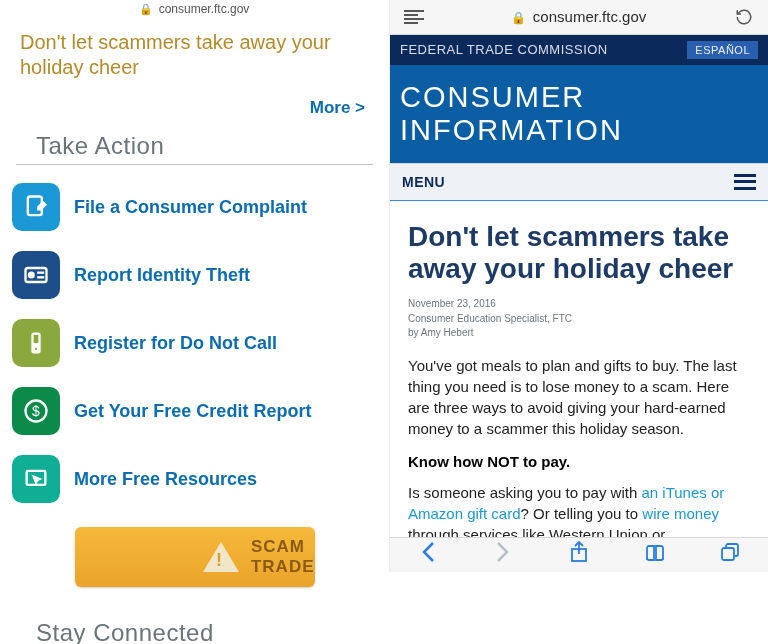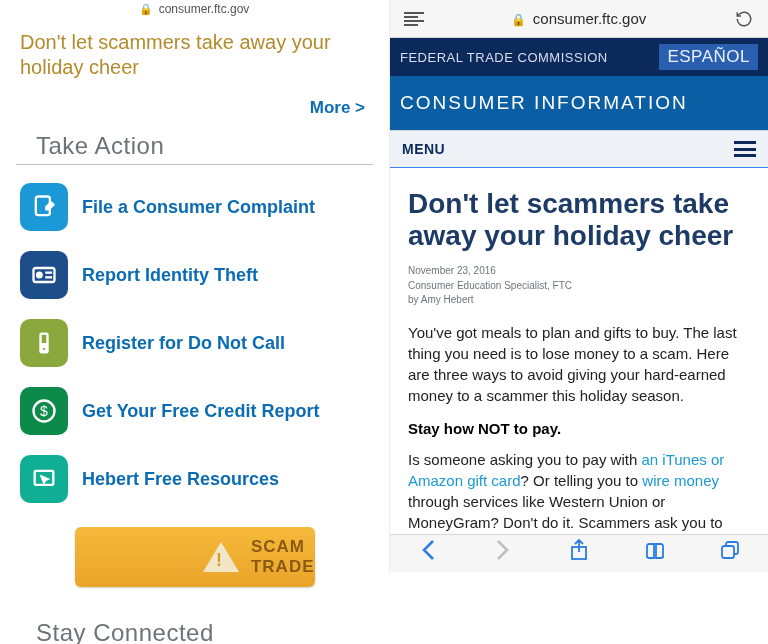--- a/index.html
+++ b/index.html
@@ -40,21 +40,21 @@
   }
   .section-title {
     color: #6b7478;
     font-size: 24px;
     font-weight: 400;
     padding: 6px 20px 4px 20px;
     border-bottom: 1px solid #c0c0c0;
     margin: 0 16px 8px 16px;
     letter-spacing: .5px;
   }
-  .action-list { padding: 0 16px; }
+  .action-list { padding: 0 8px; }
   .action-item {
     display: flex;
     align-items: center;
     padding: 10px 4px;
   }
   .action-icon {
     width: 48px; height: 48px;
     border-radius: 10px;
     display: flex; align-items: center; justify-content: center;
     margin-right: 14px;
@@ -126,28 +126,28 @@
     background: #0b2a5b;
     color: #d9def0;
     font-size: 13px;
     letter-spacing: .5px;
     padding: 6px 10px;
     display: flex; justify-content: space-between; align-items: center;
   }
   .espanol {
     background: #2a5fb0;
     color: #eaf0ff;
-    font-size: 17px;
+    font-size: 11px;
     padding: 3px 8px;
     letter-spacing: .5px;
   }
   .ftc-banner {
     background: #0b5ea3;
     color: #fff;
-    font-size: 19px;
+    font-size: 29px;
     font-weight: 300;
     letter-spacing: 2px;
     padding: 16px 10px;
   }
   .menu-bar {
     background: #eef1f5;
     border-top: 1px solid #cfd6dd;
     border-bottom: 1px solid #3b82f6;
     display: flex; justify-content: space-between; align-items: center;
     padding: 10px 12px;
@@ -242,21 +242,21 @@
       </div>
       <div class="action-label">Get Your Free Credit Report</div>
     </div>
     <div class="action-item">
       <div class="action-icon ic-teal">
         <svg viewBox="0 0 24 24" fill="none" stroke="#fff" stroke-width="2">
             <rect x="4" y="5" width="16" height="12" rx="1"></rect>
             <path d="M10 10l5 2-2 1-1 2-2-5z" fill="#fff"></path>
           </svg>
       </div>
-      <div class="action-label">Hebert Free Resources</div>
+      <div class="action-label">More Free Resources</div>
     </div>
   </div>
 
   <div class="scam-alert">
     <div class="tri"></div>
     <div>
       <div>SCAM</div>
       <div>TRADE</div>
     </div>
   </div>
@@ -307,21 +307,21 @@
   </div>
 
   <div class="article">
     <h1>Don't let scammers take away your holiday cheer</h1>
     <div class="meta">
       <div>November 23, 2016</div>
       <div>Consumer Education Specialist, FTC</div>
       <div>by Amy Hebert</div>
     </div>
     <p class="body-p">You've got meals to plan and gifts to buy. The last thing you need is to lose money to a scam. Here are three ways to avoid giving your hard-earned money to a scammer this holiday season.</p>
-    <p class="body-strong">Stay how NOT to pay.</p>
+    <p class="body-strong">Know how NOT to pay.</p>
     <p class="body-p">
       <span>Is someone asking you to pay with </span><span class="lnk">an iTunes or Amazon gift card</span><span>? Or telling you to </span><span class="lnk">wire money</span><span> through services like Western Union or MoneyGram? Don't do it. Scammers ask you to pay in ways that let them get the money fast — and make it nearly</span>
     </p>
   </div>
 
   <div class="ios-toolbar">
     <div class="tbtn">
       <svg width="14" height="22" viewBox="0 0 14 22" fill="none" stroke="#2a7de1" stroke-width="2.5">
           <polyline points="12 2 3 11 12 20"></polyline>
         </svg>

